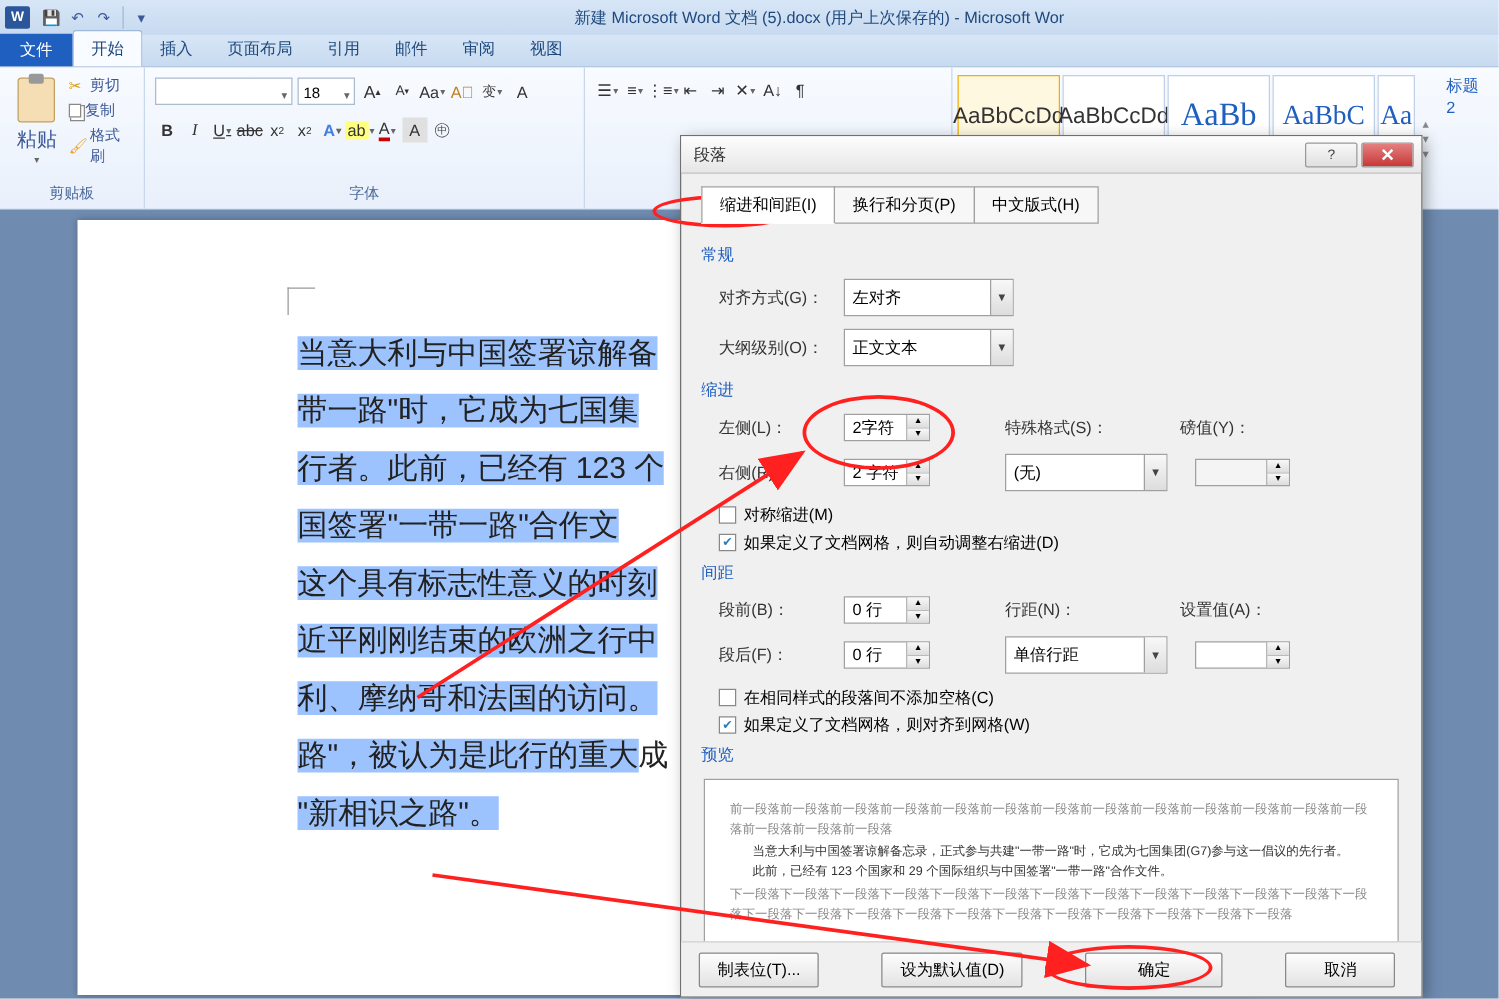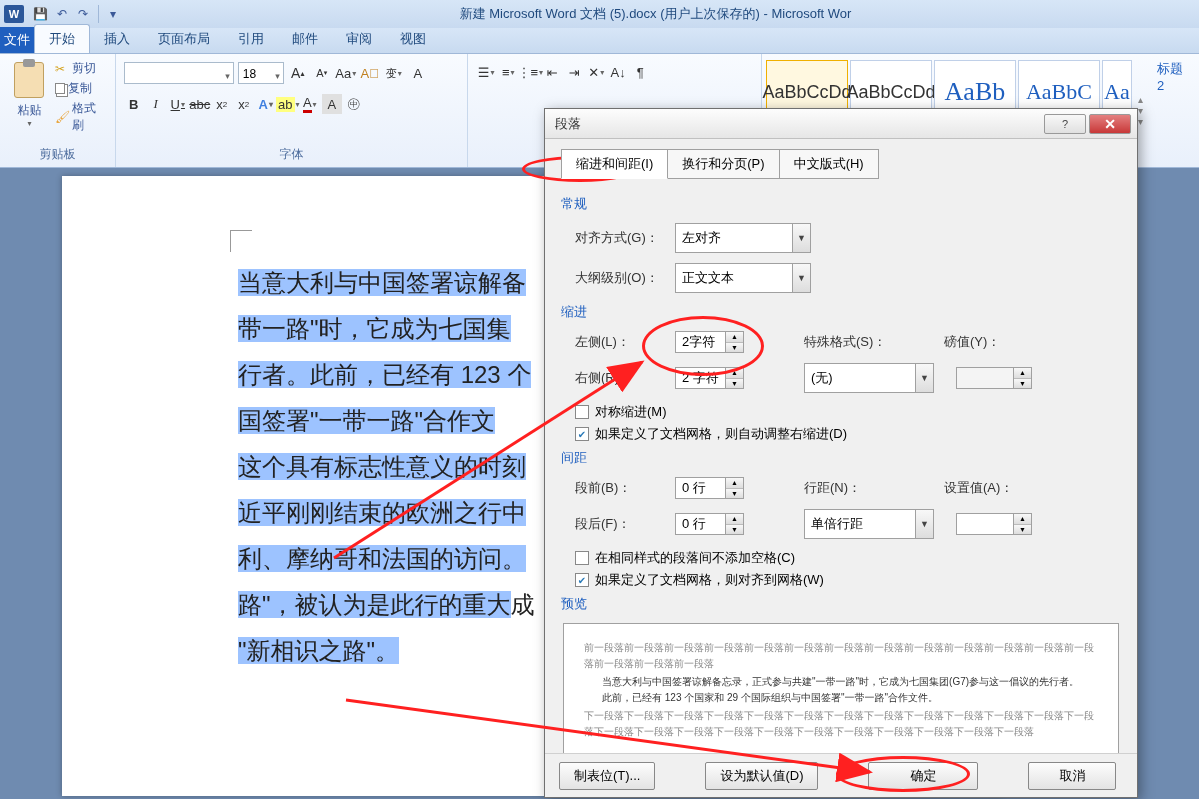--- a/index.html
+++ b/index.html
@@ -8,21 +8,21 @@
 
 .titlebar { height: 28px; background: linear-gradient(#d7e6f7, #c8daf0); display: flex; align-items: center; }
 .w-icon { width: 20px; height: 18px; margin: 0 4px; background: #2b579a; color: #fff; font-weight: bold; display: flex; align-items: center; justify-content: center; border-radius: 2px; font-size: 11px; }
 .qat { display: flex; gap: 3px; margin-left: 4px; }
 .qat-btn { width: 18px; height: 18px; display: flex; align-items: center; justify-content: center; color: #3b5998; }
 .qat-sep { width: 4px; height: 18px; border-right: 1px solid #a0b8d8; margin-right: 2px; }
 .title-center { flex: 1; text-align: center; color: #1f497d; font-size: 13px; padding-right: 10px; }
 
 
 .ribbon-tabs { height: 26px; background: linear-gradient(#d7e6f7, #c8daf0); display: flex; align-items: flex-end; border-bottom: 1px solid #a0b8d8; }
-.file-tab { background: #1f5fbf; color: #fff; padding: 5px 4px; font-size: 13px; height: 26px; display: flex; align-items: center; }
+.file-tab { background: #1f5fbf; color: #fff; padding: 5px 16px; font-size: 13px; height: 26px; display: flex; align-items: center; }
 .tab { padding: 5px 14px; color: #1f497d; font-size: 13px; cursor: pointer; }
 .tab.active { background: #f8fbff; border: 1px solid #a0b8d8; border-bottom: none; border-radius: 3px 3px 0 0; }
 
 
 .ribbon { height: 114px; background: linear-gradient(#f8fbff, #e9f0fb); border-bottom: 1px solid #a0b8d8; display: flex; }
 .group { border-right: 1px solid #c8d8ec; padding: 4px 8px 2px; display: flex; flex-direction: column; }
 .group-body { flex: 1; }
 .group-label { text-align: center; color: #4a6a9b; font-size: 12px; padding: 2px 0; }
 
 .paste-area { display: flex; }
@@ -127,21 +127,21 @@
   <div class="tab">邮件</div>
   <div class="tab">审阅</div>
   <div class="tab">视图</div>
 </div>
 
 <div class="ribbon">
   <div class="group">
     <div class="group-body paste-area">
       <div class="paste-btn">
         <div class="clip-icon"></div>
-        <div style="margin-top:4px;font-size:12px;color:#3b5998">粘贴</div>
+        <div style="margin-top:4px;font-size:16px;color:#3b5998">粘贴</div>
         <div style="font-size:8px;color:#666">▾</div>
       </div>
       <div class="small-btns">
         <div class="sbtn">
             <span class="micon scissors">✂</span>
             <span>剪切</span>
           </div>
         <div class="sbtn">
             <span class="micon copy-ic"></span>
             <span>复制</span>

